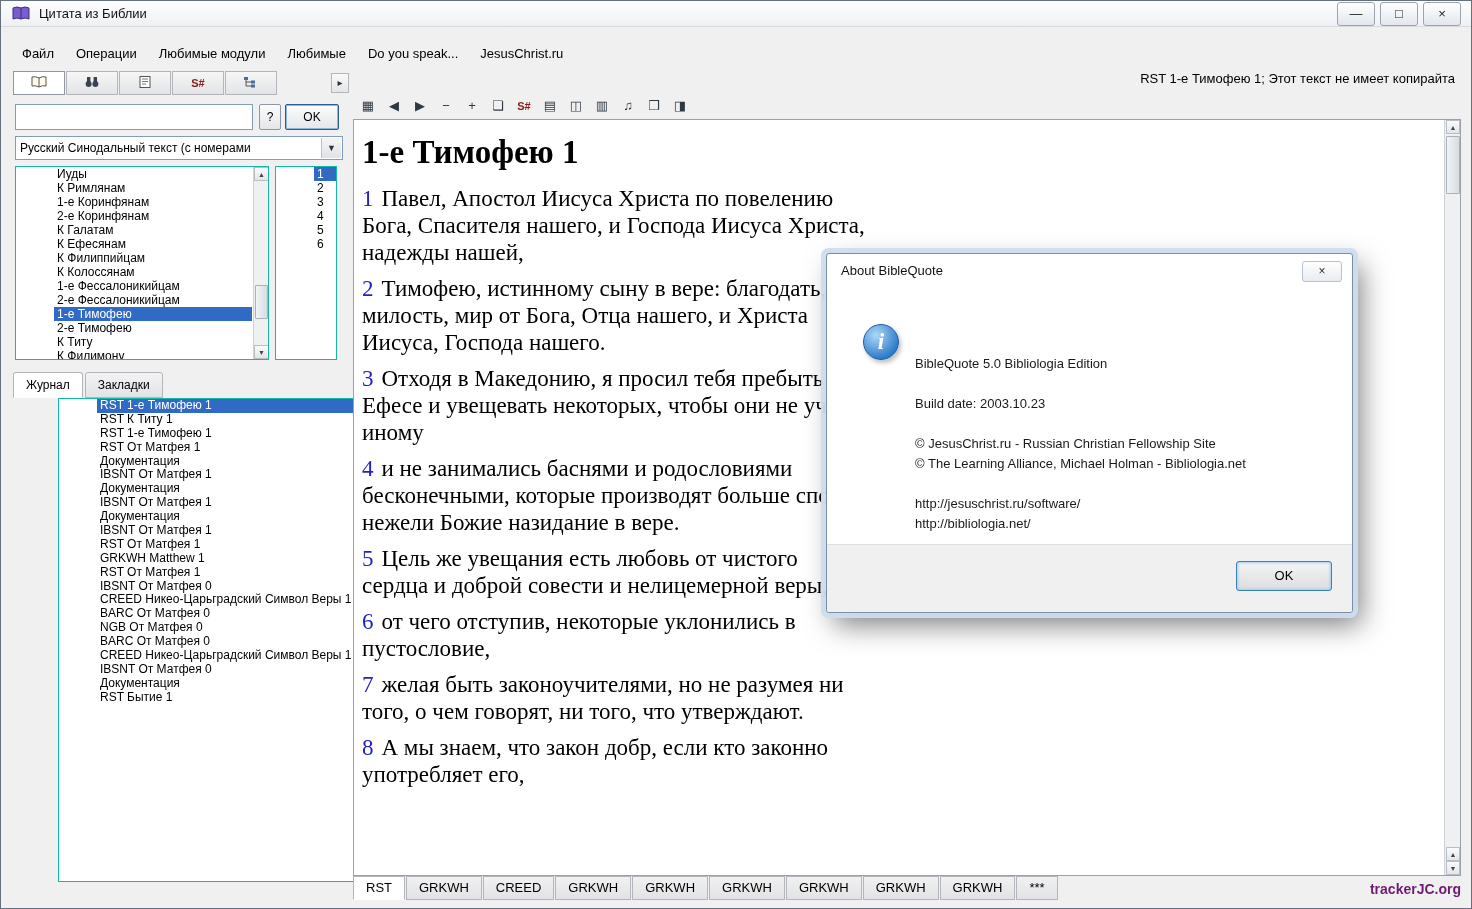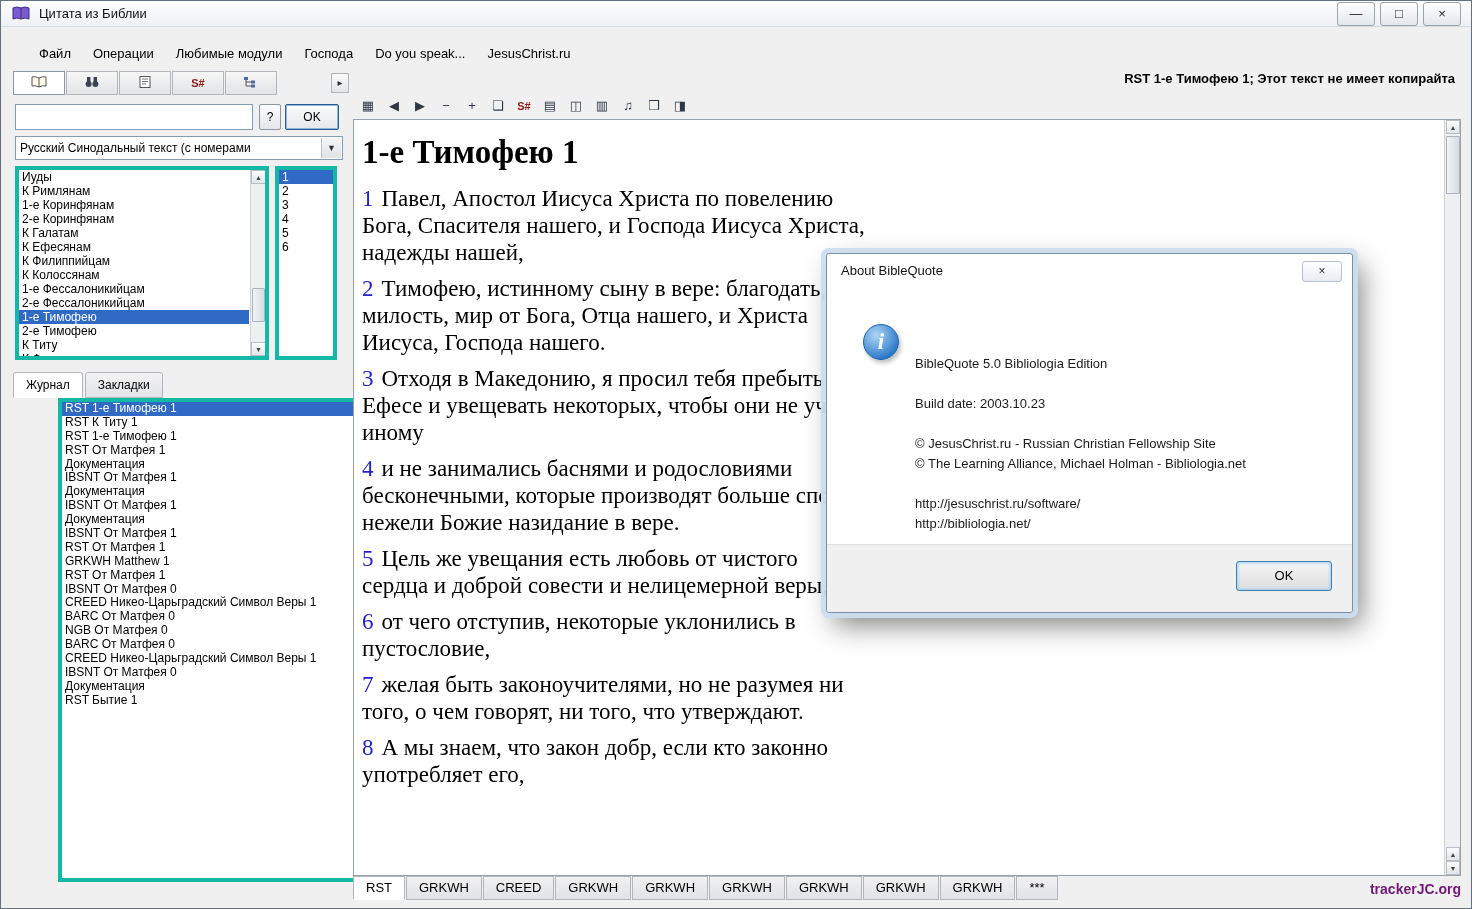--- a/index.html
+++ b/index.html
@@ -8,42 +8,42 @@
   .window { position:relative; width:1472px; height:909px; background:#f0f0f0; border:1px solid #64707e; overflow:hidden; }
 
   
   .titlebar { position:absolute; left:0; top:0; right:0; height:26px; background:linear-gradient(#fdfdfe,#eef1f4); border-bottom:1px solid #d8dadd; display:flex; align-items:center; padding:0 10px; }
   .app-icon { width:20px; height:20px; margin-right:8px; display:inline-flex; }
   .title-text { font-size:13px; color:#111; }
   .winbtns { margin-left:auto; display:flex; gap:5px; }
   .winbtn { width:38px; height:24px; border:1px solid #9aa5b1; border-radius:3px; background:linear-gradient(#ffffff,#e2e7ec); font-size:13px; line-height:21px; text-align:center; color:#222; cursor:default; }
 
   
-  .menubar { position:absolute; left:17px; top:39px; right:0; height:27px; display:flex; align-items:center; padding-left:10px; background:#f0f0f0; }
+  .menubar { position:absolute; left:0; top:39px; right:0; height:27px; display:flex; align-items:center; padding-left:10px; background:#f0f0f0; }
   .menu-item { font-size:13px; padding:4px 11px; color:#000; }
-  .statusref { position:absolute; right:16px; top:70px; font-size:13px; font-weight:bold; color:#000; z-index:5; }
+  .statusref { position:absolute; right:16px; top:70px; font-size:13px; font-weight:normal; color:#000; z-index:5; }
 
   
   .sidebar { position:absolute; left:8px; top:68px; width:338px; height:822px; }
   .side-tabs { position:absolute; left:4px; top:2px; height:24px; display:flex; }
   .side-tab { width:52px; height:24px; border:1px solid #b2b6bb; border-bottom:1px solid #b2b6bb; background:linear-gradient(#f6f6f6,#e3e4e6); display:flex; align-items:center; justify-content:center; margin-right:1px; font-size:11px; }
   .side-tab.sel { background:#fff; border-color:#8f969e; }
   .tab-scroll { position:absolute; left:322px; top:4px; width:18px; height:20px; border:1px solid #b2b6bb; background:linear-gradient(#fafafa,#e4e5e7); font-size:10px; text-align:center; line-height:18px; color:#333; }
   .strongs-lbl { font-weight:bold; font-size:11px; color:#8c1a1a; }
 
   .search-row { position:absolute; left:6px; top:35px; height:26px; }
   .search-input { position:absolute; left:0; top:0; width:238px; height:26px; border:1px solid #7f9db9; background:#fff; font-size:12px; padding:0 4px; }
   .btn { border:1px solid #8d97a3; background:linear-gradient(#fcfcfc,#e4e6e9); font-size:12px; text-align:center; color:#000; }
   .help-btn { position:absolute; left:244px; top:0; width:22px; height:26px; border-radius:2px; }
   .ok-btn { position:absolute; left:270px; top:0; width:54px; height:26px; border:1px solid #2f5c8f; box-shadow:inset 0 0 0 1px #8db6e0; border-radius:2px; }
 
   .combo { position:absolute; left:6px; top:67px; width:328px; height:24px; border:1px solid #7f9db9; background:#fff; font-size:12px; line-height:22px; padding-left:4px; white-space:nowrap; overflow:hidden; }
   .combo-arrow { position:absolute; right:1px; top:1px; bottom:1px; width:20px; background:linear-gradient(#f5f6f8,#dfe2e6); border-left:1px solid #b9c3cf; font-size:9px; text-align:center; line-height:20px; color:#333; }
 
-  .listbox { position:absolute; background:#fff; border:4px solid #14b8a6; overflow:hidden; font-size:12px; }
+  .listbox { position:absolute; background:#fff; border:1px solid #14b8a6; overflow:hidden; font-size:12px;padding-left:38px; }
   .books-list { left:6px; top:97px; width:254px; height:194px; padding-right:16px; }
   .chapters-list { left:266px; top:97px; width:62px; height:194px; }
   .list-item { height:14px; line-height:14px; padding-left:3px; white-space:nowrap; color:#000; }
   .list-item.sel { background:var(--sel); color:#fff; }
 
   .vscroll { position:absolute; right:0; top:0; bottom:0; width:15px; background:#eef0f2; border-left:1px solid #cfd3d8; }
   .sb-btn { width:15px; height:14px; background:linear-gradient(#fafbfc,#e2e5e9); border:1px solid #b8bec6; font-size:7px; text-align:center; line-height:13px; color:#444; }
   .sb-btn.bottom { position:absolute; bottom:0; }
   .sb-thumb { position:absolute; left:1px; width:13px; background:linear-gradient(90deg,#f2f4f6,#d7dce2); border:1px solid #aab1ba; border-radius:1px; }
 
@@ -110,21 +110,21 @@
   </div>
 
   <div class="menubar" data-name="menu-bar">
 
       <span class="menu-item" data-name="menu-item">Файл</span>
 
       <span class="menu-item" data-name="menu-item">Операции</span>
 
       <span class="menu-item" data-name="menu-item">Любимые модули</span>
 
-      <span class="menu-item" data-name="menu-item">Господа</span>
+      <span class="menu-item" data-name="menu-item">Любимые</span>
 
       <span class="menu-item" data-name="menu-item">Do you speak...</span>
 
       <span class="menu-item" data-name="menu-item">JesusChrist.ru</span>
     </div>
 
   <div class="statusref" data-name="reference-status">RST 1-е Тимофею 1; Этот текст не имеет копирайта</div>
 
   <div class="sidebar" data-name="sidebar">
 

